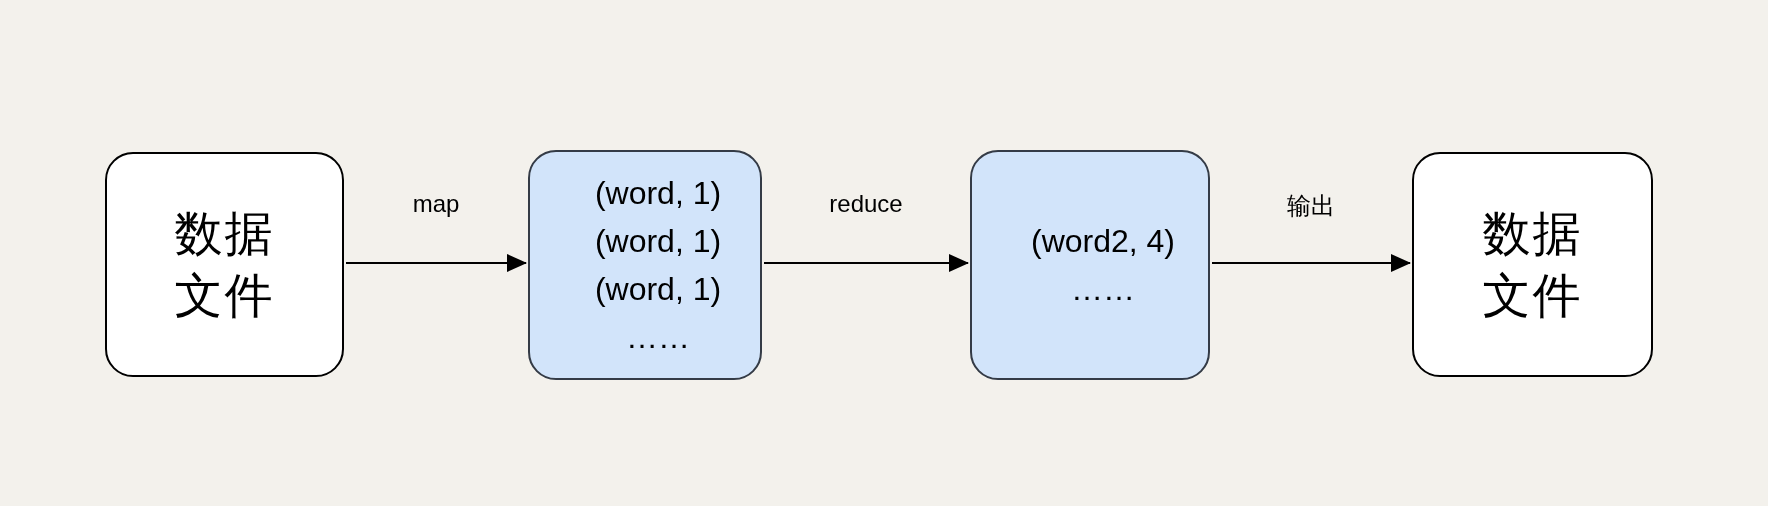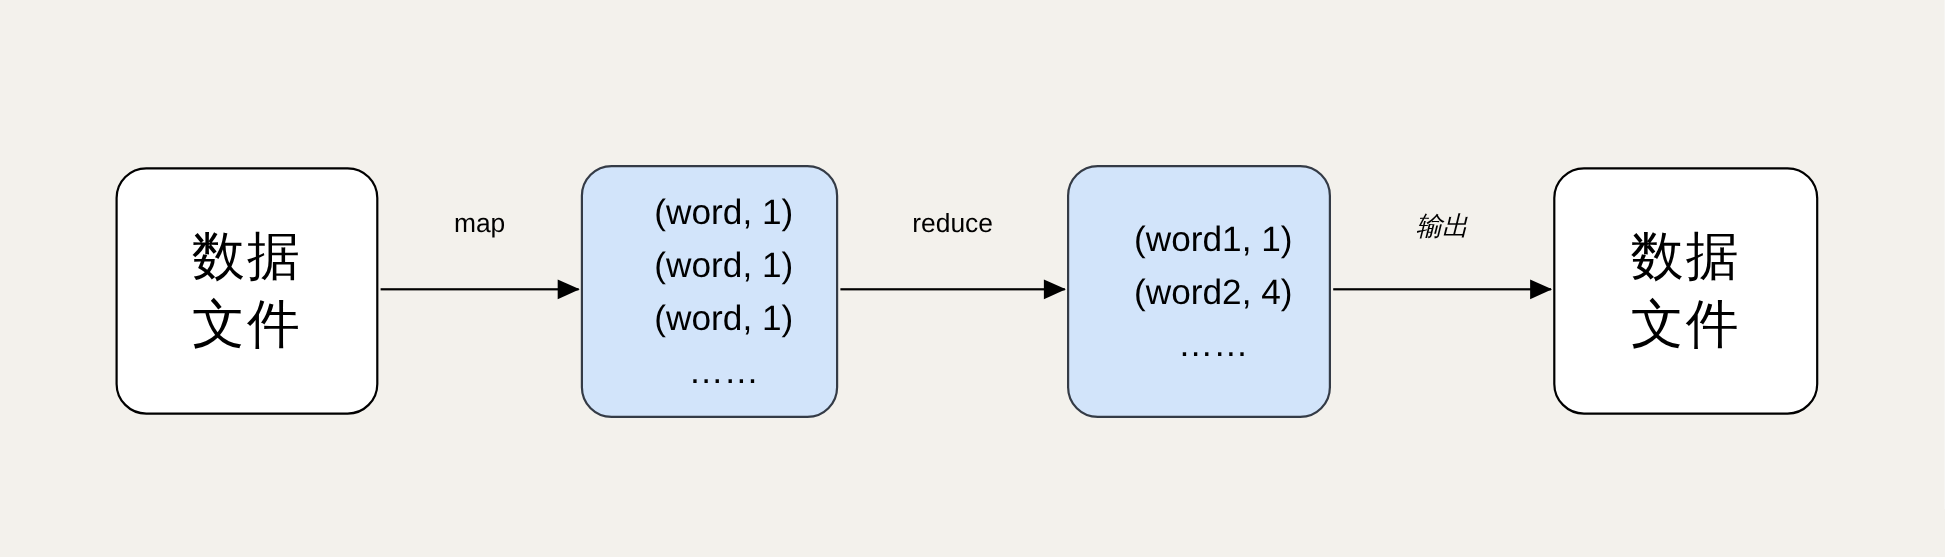--- a/index.html
+++ b/index.html
@@ -67,21 +67,21 @@
   .n1 { left: 528px;  top: 150px; width: 234px; height: 230px; }
   .n2 { left: 970px;  top: 150px; width: 240px; height: 230px; }
   .n3 { left: 1412px; top: 152px; width: 241px; height: 225px; }
   
   .a0 { left: 346px;  top: 262px; width: 180px; }
   .a1 { left: 764px;  top: 262px; width: 204px; }
   .a2 { left: 1212px; top: 262px; width: 198px; }
   
   .l0 { left: 436px;  top: 190px; }
   .l1 { left: 866px;  top: 190px; }
-  .l2 { left: 1311px; top: 190px; font-style: italic; }
+  .l2 { left: 1311px; top: 190px; }
 </style>
 </head>
 <body>
 
 <div class="canvas">
 
   <div class="node file n0">
     <div class="node-line">数据</div>
     <div class="node-line">文件</div>
   </div>
@@ -93,21 +93,20 @@
     <div class="node-line">(word, 1)</div>
     <div class="node-line">(word, 1)</div>
     <div class="node-line">(word, 1)</div>
     <div class="node-line">……</div>
   </div>
 
   <div class="arrow a1"></div>
   <div class="edge-label l1">reduce</div>
 
   <div class="node kv n2">
-    <div class="node-line">(word1, 1)</div>
     <div class="node-line">(word2, 4)</div>
     <div class="node-line">……</div>
   </div>
 
   <div class="arrow a2"></div>
   <div class="edge-label l2">输出</div>
 
   <div class="node file n3">
     <div class="node-line">数据</div>
     <div class="node-line">文件</div>

